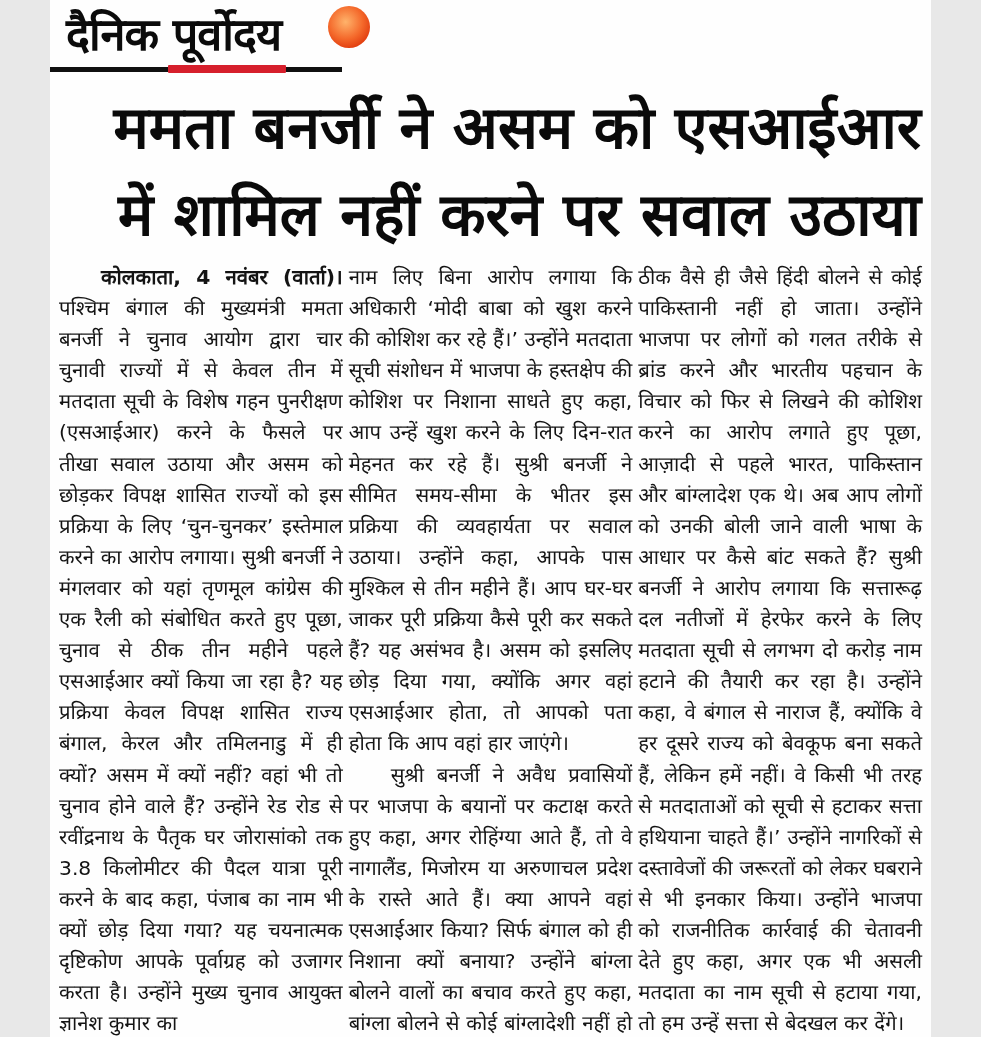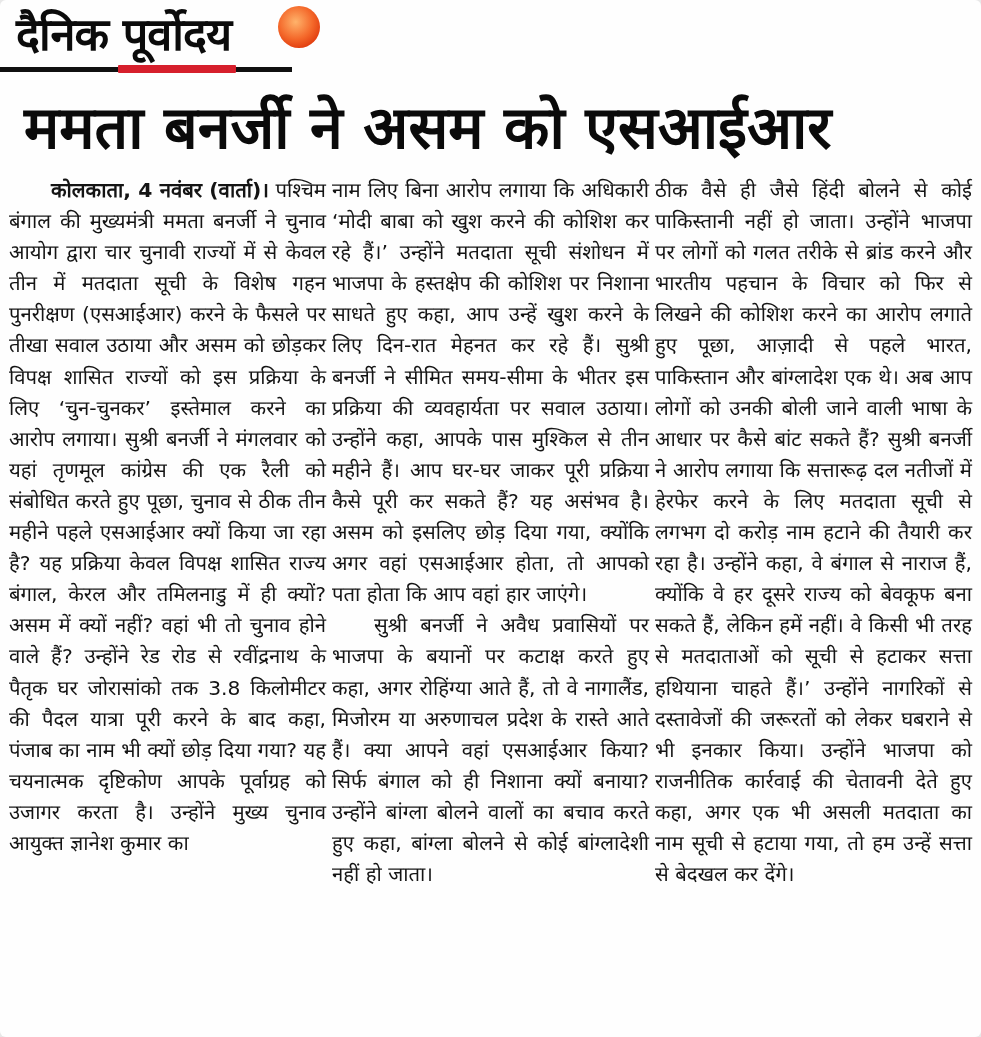--- a/index.html
+++ b/index.html
@@ -1,25 +1,24 @@
 <!DOCTYPE html>
 <html lang="hi"><head>
 <meta charset="utf-8">
 <style>
   html, body { margin: 0; padding: 0; background: #e8e8e8; }
   .page {
     position: relative;
-    width: 981px;
+    width: 881px;
     height: 1037px;
     margin: 0 auto;
     background: #fefefe;
     overflow: hidden;
     font-family: "DejaVu Sans", sans-serif;
     color: #121212;
-    border-radius: 6px;
   }
 
   
   .masthead { position: relative; height: 78px; }
   .logo {
     position: absolute;
     left: 16px; top: 2px;
     margin: 0;
     font-size: 45px;
     font-weight: bold;
@@ -62,20 +61,21 @@
   }
 
   
   .headline {
     margin: 6px 10px 0 24px;
     font-size: 59px;
     font-weight: bold;
     line-height: 87px;
     color: #0a0a0a;
     letter-spacing: 0;
+    text-align: right;
   }
   .headline .hl { display: block; white-space: nowrap; }
 
   
   .columns {
     display: grid;
     grid-template-columns: 1fr 1fr 1fr;
     column-gap: 6px;
     padding: 0 9px;
     margin-top: 4px;
@@ -101,20 +101,21 @@
       <span class="logo-sun"></span>
       <span class="logo-text">दैनिक पूर्वोदय</span>
     </h1>
     <div class="masthead-rule">
       <span class="masthead-ribbon"></span>
     </div>
   </header>
 
   <h2 class="headline">
     <span class="hl">ममता बनर्जी ने असम को एसआईआर</span>
+    <span class="hl">में शामिल नहीं करने पर सवाल उठाया</span>
   </h2>
 
   <main class="columns">
 
     <div class="col">
       <p class="para indent">
         <strong class="dateline">कोलकाता, 4 नवंबर (वार्ता)।</strong>
         <span>पश्चिम बंगाल की मुख्यमंत्री ममता बनर्जी ने चुनाव आयोग द्वारा चार चुनावी राज्यों में से केवल तीन में मतदाता सूची के विशेष गहन पुनरीक्षण (एसआईआर) करने के फैसले पर तीखा सवाल उठाया और असम को छोड़कर विपक्ष शासित राज्यों को इस प्रक्रिया के लिए ‘चुन-चुनकर’ इस्तेमाल करने का आरोप लगाया। सुश्री बनर्जी ने मंगलवार को यहां तृणमूल कांग्रेस की एक रैली को संबोधित करते हुए पूछा, चुनाव से ठीक तीन महीने पहले एसआईआर क्यों किया जा रहा है? यह प्रक्रिया केवल विपक्ष शासित राज्य बंगाल, केरल और तमिलनाडु में ही क्यों? असम में क्यों नहीं? वहां भी तो चुनाव होने वाले हैं? उन्होंने रेड रोड से रवींद्रनाथ के पैतृक घर जोरासांको तक 3.8 किलोमीटर की पैदल यात्रा पूरी करने के बाद कहा, पंजाब का नाम भी क्यों छोड़ दिया गया? यह चयनात्मक दृष्टिकोण आपके पूर्वाग्रह को उजागर करता है। उन्होंने मुख्य चुनाव आयुक्त ज्ञानेश कुमार का</span>
       </p>
     </div>

